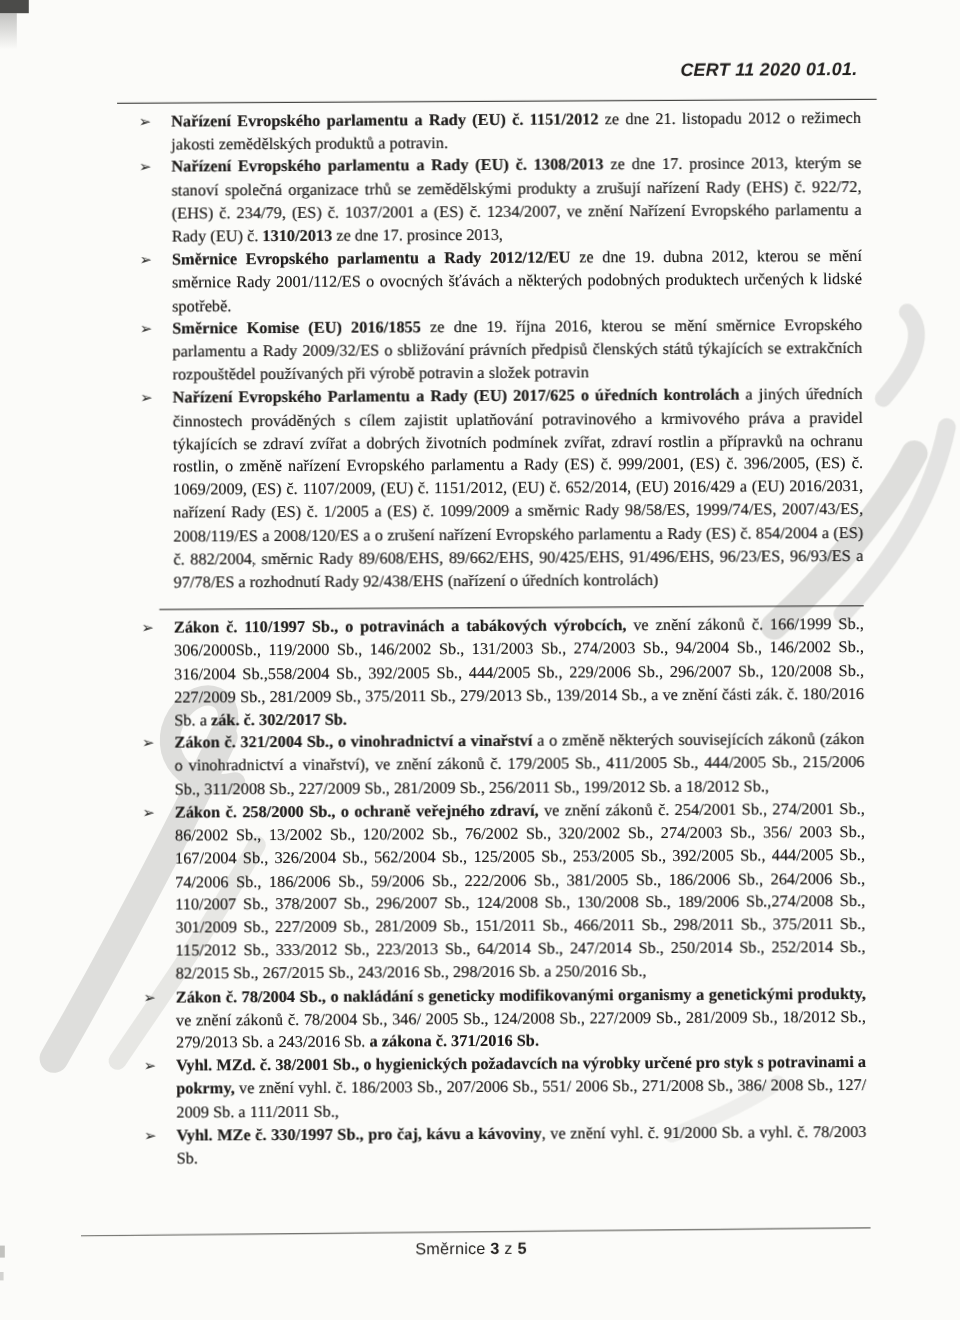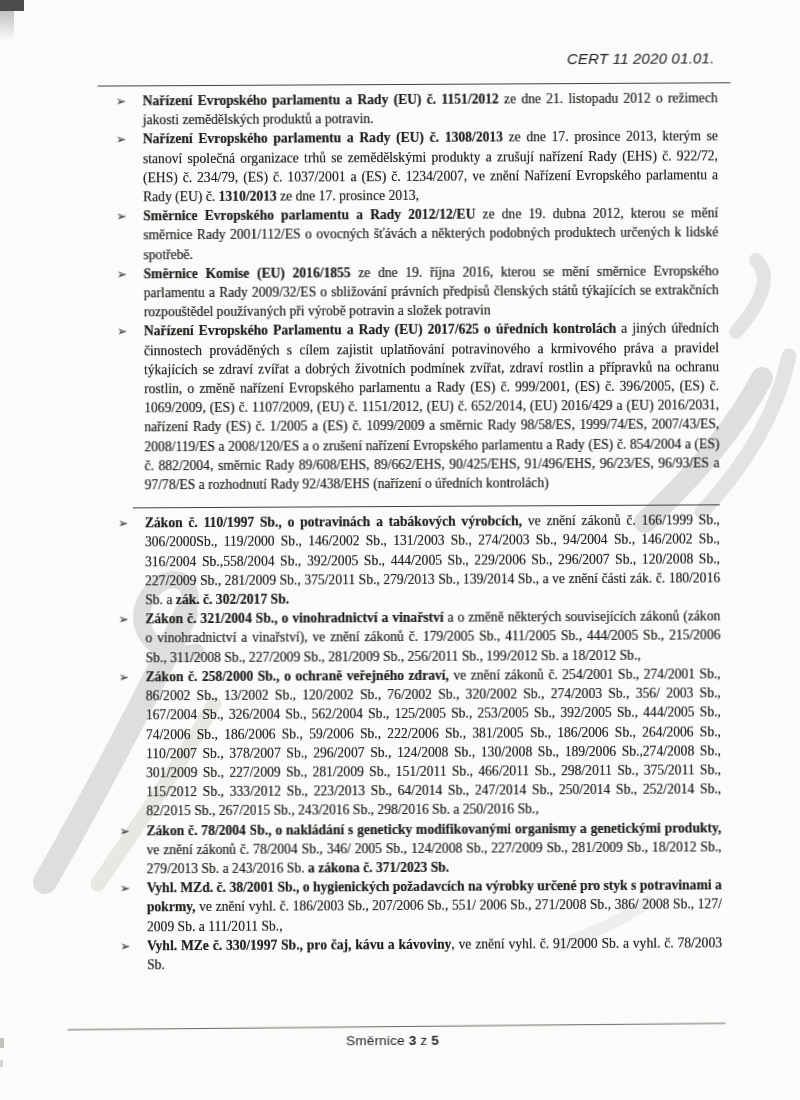--- a/index.html
+++ b/index.html
@@ -26,21 +26,21 @@
   .watermark{position:absolute;left:0;top:0;pointer-events:none;}
   
   .doc{
     position:absolute;left:0;top:0;width:800px;height:1100px;
     transform:rotate(-0.3deg);
     transform-origin:400px 550px;
   }
   .header-code{
     position:absolute;top:51px;right:83px;
     font-family:"Liberation Sans", sans-serif;
-    font-style:italic;font-weight:400;font-size:15px;
+    font-style:italic;font-weight:700;font-size:15px;
     letter-spacing:.2px;color:#22201e;
   }
   .header-rule{
     position:absolute;left:100px;top:84px;width:633px;height:0;
     border-top:1.6px solid #454543;
   }
   .content{
     position:absolute;left:118px;top:90px;width:602px;
   }
   .bullet{display:flex;align-items:flex-start;}
@@ -141,21 +141,21 @@
           <div class="bullet">
           <span class="marker">➢</span>
           <span class="btext"><span class="bold">Zákon č. 321/2004 Sb., o vinohradnictví a vinařství</span><span> a o změně některých souvisejících zákonů (zákon o vinohradnictví a vinařství), ve znění zákonů č. 179/2005 Sb., 411/2005 Sb., 444/2005 Sb., 215/2006 Sb., 311/2008 Sb., 227/2009 Sb., 281/2009 Sb., 256/2011 Sb., 199/2012 Sb. a 18/2012 Sb.,</span></span>
         </div>
           <div class="bullet">
           <span class="marker">➢</span>
           <span class="btext"><span class="bold">Zákon č. 258/2000 Sb., o ochraně veřejného zdraví,</span><span> ve znění zákonů č. 254/2001 Sb., 274/2001 Sb., 86/2002 Sb., 13/2002 Sb., 120/2002 Sb., 76/2002 Sb., 320/2002 Sb., 274/2003 Sb., 356/ 2003 Sb., 167/2004 Sb., 326/2004 Sb., 562/2004 Sb., 125/2005 Sb., 253/2005 Sb., 392/2005 Sb., 444/2005 Sb., 74/2006 Sb., 186/2006 Sb., 59/2006 Sb., 222/2006 Sb., 381/2005 Sb., 186/2006 Sb., 264/2006 Sb., 110/2007 Sb., 378/2007 Sb., 296/2007 Sb., 124/2008 Sb., 130/2008 Sb., 189/2006 Sb.,274/2008 Sb., 301/2009 Sb., 227/2009 Sb., 281/2009 Sb., 151/2011 Sb., 466/2011 Sb., 298/2011 Sb., 375/2011 Sb., 115/2012 Sb., 333/2012 Sb., 223/2013 Sb., 64/2014 Sb., 247/2014 Sb., 250/2014 Sb., 252/2014 Sb., 82/2015 Sb., 267/2015 Sb., 243/2016 Sb., 298/2016 Sb. a 250/2016 Sb.,</span></span>
         </div>
           <div class="bullet">
           <span class="marker">➢</span>
-          <span class="btext"><span class="bold">Zákon č. 78/2004 Sb., o nakládání s geneticky modifikovanými organismy a genetickými produkty,</span><span> ve znění zákonů č. 78/2004 Sb., 346/ 2005 Sb., 124/2008 Sb., 227/2009 Sb., 281/2009 Sb., 18/2012 Sb., 279/2013 Sb. a 243/2016 Sb. </span><span class="bold">a zákona č. 371/2023 Sb.</span></span>
+          <span class="btext"><span class="bold">Zákon č. 78/2004 Sb., o nakládání s geneticky modifikovanými organismy a genetickými produkty,</span><span> ve znění zákonů č. 78/2004 Sb., 346/ 2005 Sb., 124/2008 Sb., 227/2009 Sb., 281/2009 Sb., 18/2012 Sb., 279/2013 Sb. a 243/2016 Sb. </span><span class="bold">a zákona č. 371/2016 Sb.</span></span>
         </div>
           <div class="bullet">
           <span class="marker">➢</span>
           <span class="btext"><span class="bold">Vyhl. MZd. č. 38/2001 Sb., o hygienických požadavcích na výrobky určené pro styk s potravinami a pokrmy,</span><span> ve znění vyhl. č. 186/2003 Sb., 207/2006 Sb., 551/ 2006 Sb., 271/2008 Sb., 386/ 2008 Sb., 127/ 2009 Sb. a 111/2011 Sb.,</span></span>
         </div>
           <div class="bullet">
           <span class="marker">➢</span>
           <span class="btext"><span class="bold">Vyhl. MZe č. 330/1997 Sb., pro čaj, kávu a kávoviny</span><span>, ve znění vyhl. č. 91/2000 Sb. a vyhl. č. 78/2003 Sb.</span></span>
         </div>
         </div>

